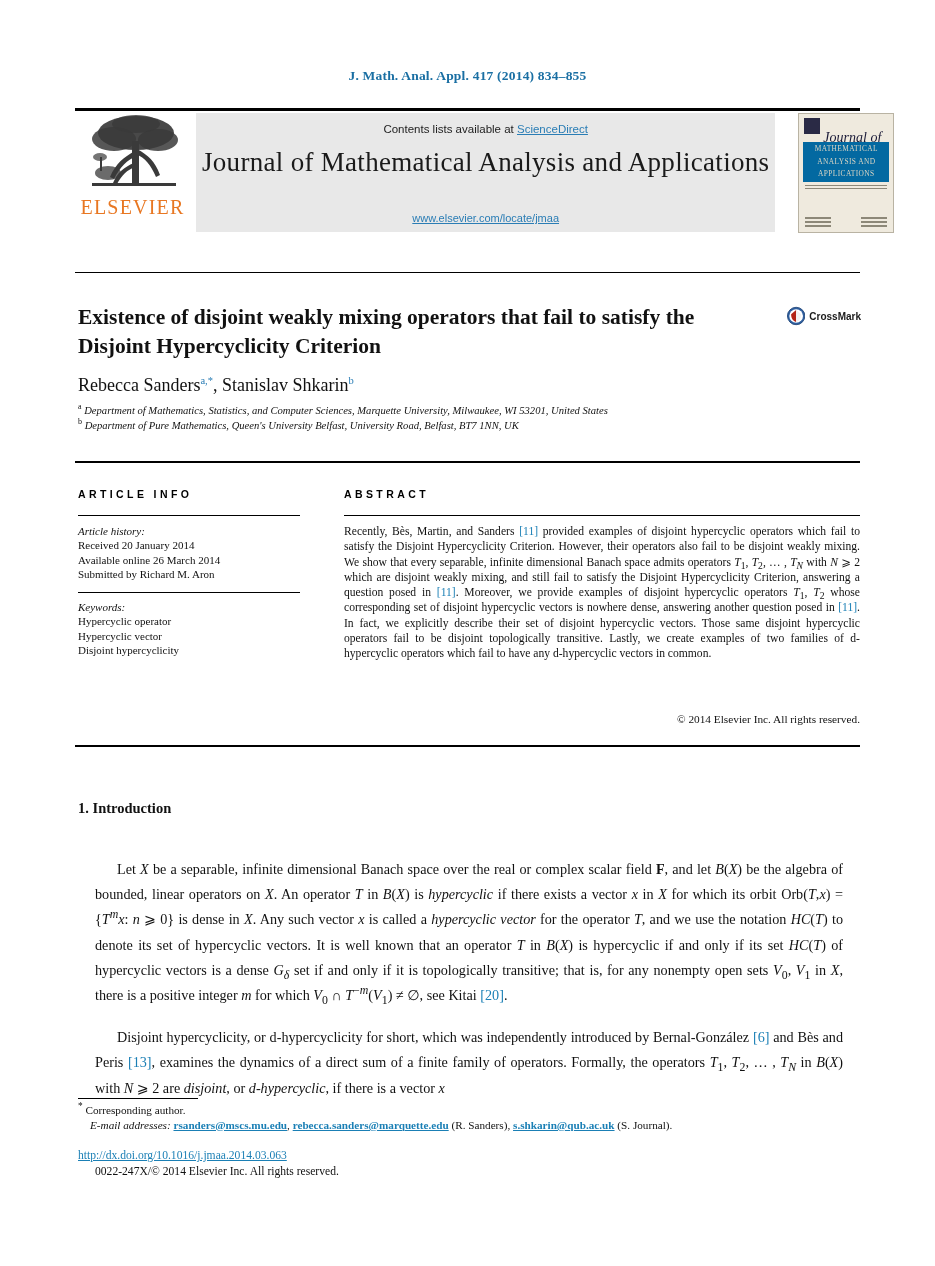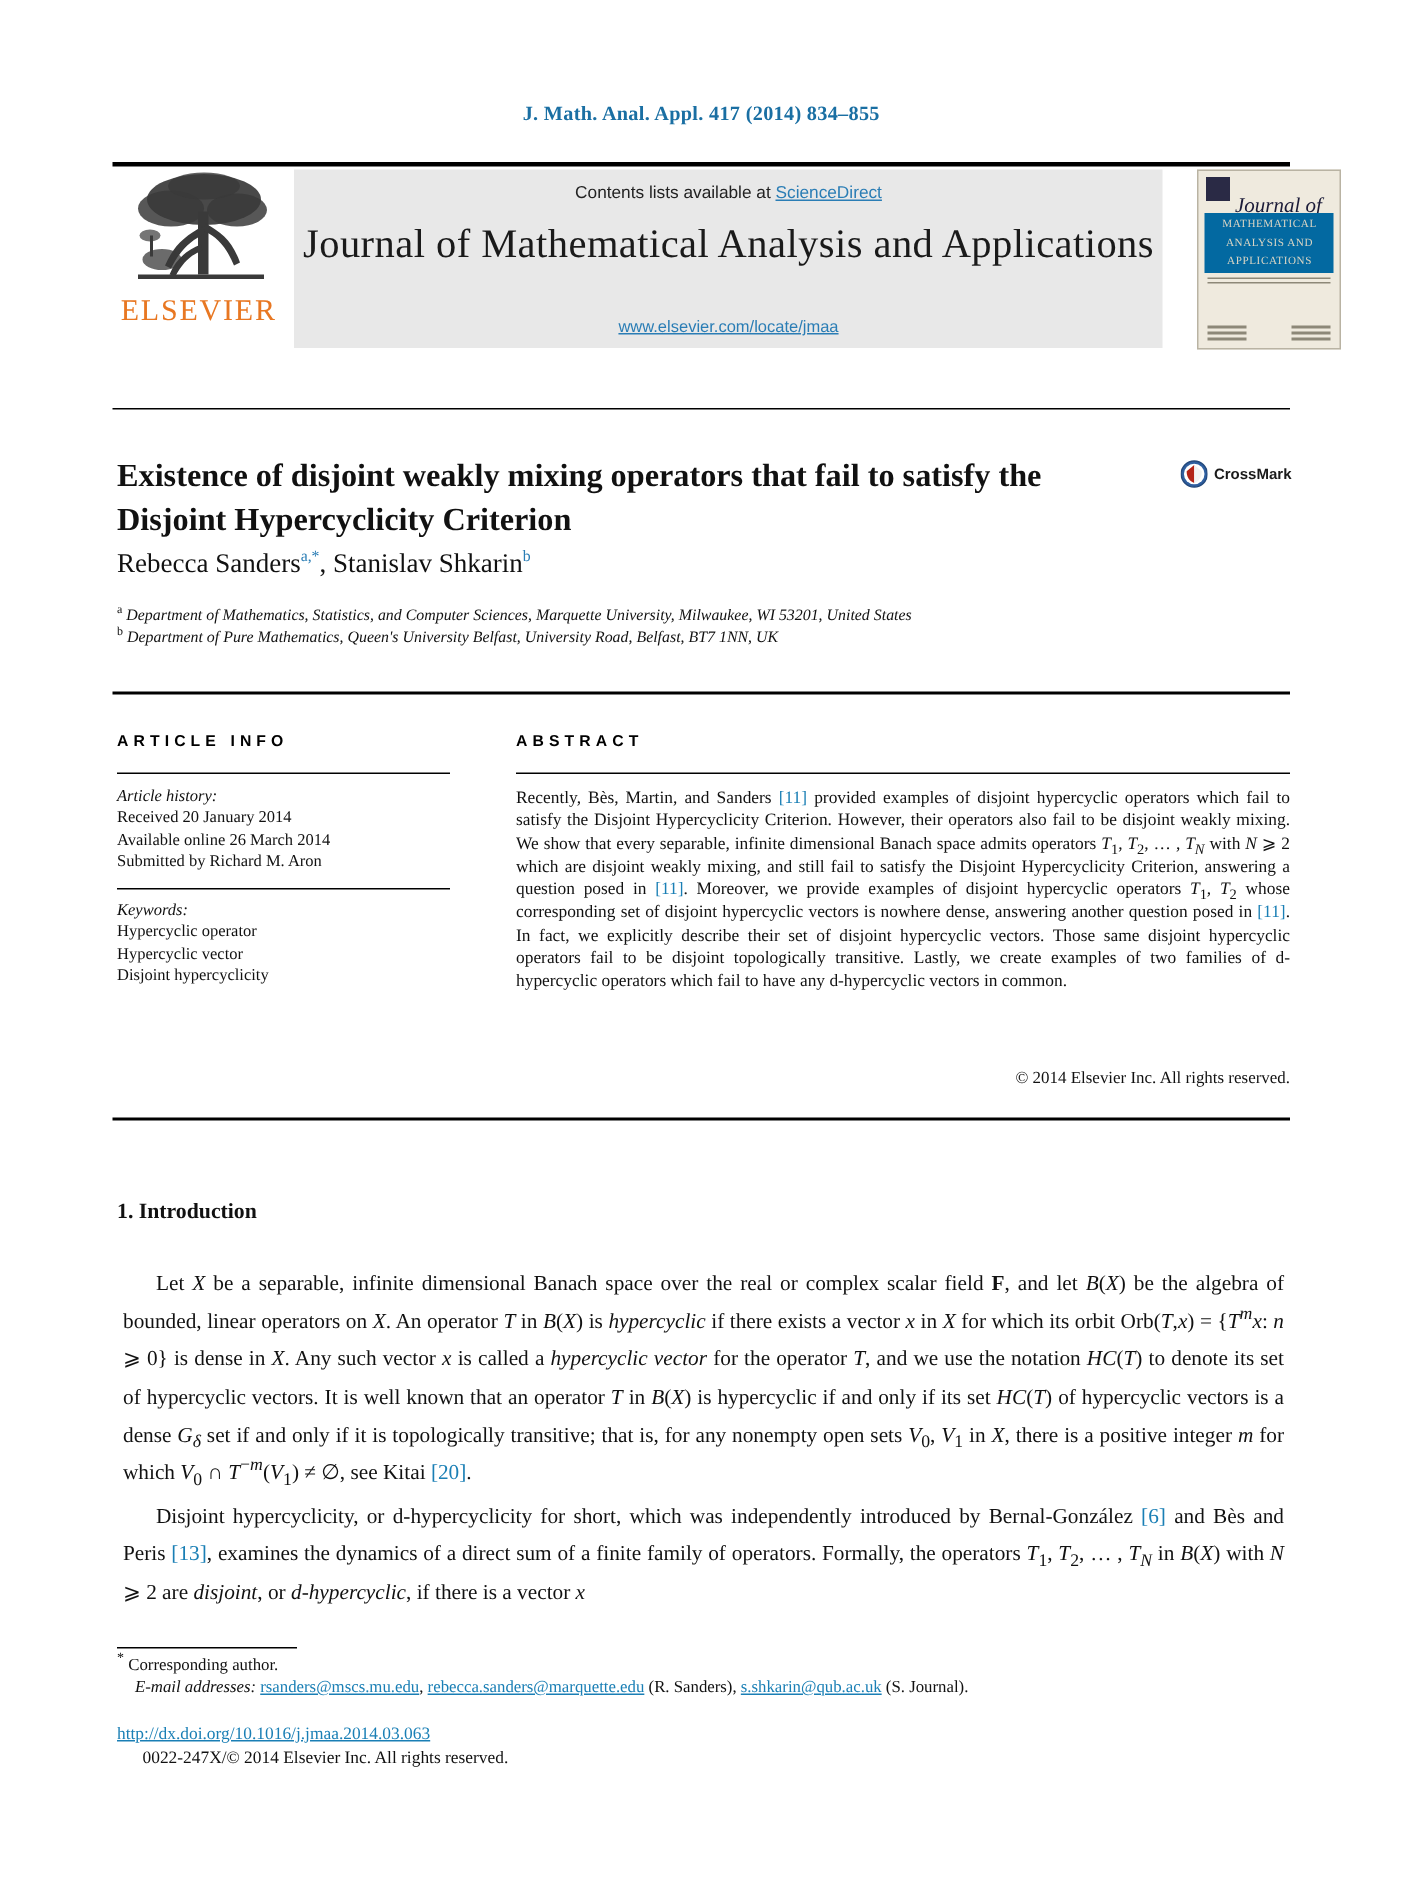--- a/index.html
+++ b/index.html
@@ -167,21 +167,21 @@
     position: absolute; top: 294px; left: 787px;
     width: 74px; height: 44px;
     display: flex; align-items: center; gap: 4px;
   }
   .cm-word {
     font-family: "Liberation Sans", sans-serif;
     font-size: 10px; font-weight: bold; color: #1a1a1a;
   }
 
   .authors {
-    position: absolute; top: 365px; left: 78px; width: 700px;
+    position: absolute; top: 375px; left: 78px; width: 700px;
     font-family: "Liberation Serif", serif;
     font-size: 18px;
     color: #111;
   }
   .authors sup { font-size: 10.5px; color: #2a7db5; vertical-align: super; }
 
   .affils {
     position: absolute; top: 404px; left: 78px; width: 740px;
     font-family: "Liberation Serif", serif;
     font-style: italic;
@@ -267,39 +267,39 @@
     color: #111;
   }
   .body-text {
     position: absolute; top: 840px; left: 78px; width: 782px;
     font-family: "Liberation Serif", serif;
     font-size: 14.2px;
     line-height: 25.2px;
     text-align: justify;
     color: #111;
   }
-  .body-text p { margin: 4px; text-indent: 22px; }
+  .body-text p { margin: 17px; text-indent: 22px; }
   .body-text p + p { margin-top: 0px; }
   .body-text i { font-style: italic; }
   .body-text .ref { color: #1a7fb5; }
   .cal { font-family: "Liberation Serif", serif; font-style: italic; }
 
   
   .fn-rule {
     position: absolute; top: 1098px; left: 78px; width: 120px;
     border-top: 1px solid #000;
   }
   .footnotes {
     position: absolute; top: 1103px; left: 78px; width: 782px;
     font-family: "Liberation Serif", serif;
     font-size: 11.2px;
     line-height: 15px;
     color: #111;
   }
-  .footnotes .lnk { color: #1a7fb5; }
+  .footnotes .lnk { color: #1a7fb5; font-weight: bold; }
   .footnotes .em-lab { font-style: italic; }
   .footnotes .ln2 { padding-left: 12px; }
 
   .doi-block {
     position: absolute; top: 1148px; left: 78px; width: 500px;
     font-family: "Liberation Serif", serif;
     font-size: 11.6px;
     line-height: 15.5px;
   }
   .doi-block .doi { color: #1a7fb5; }

